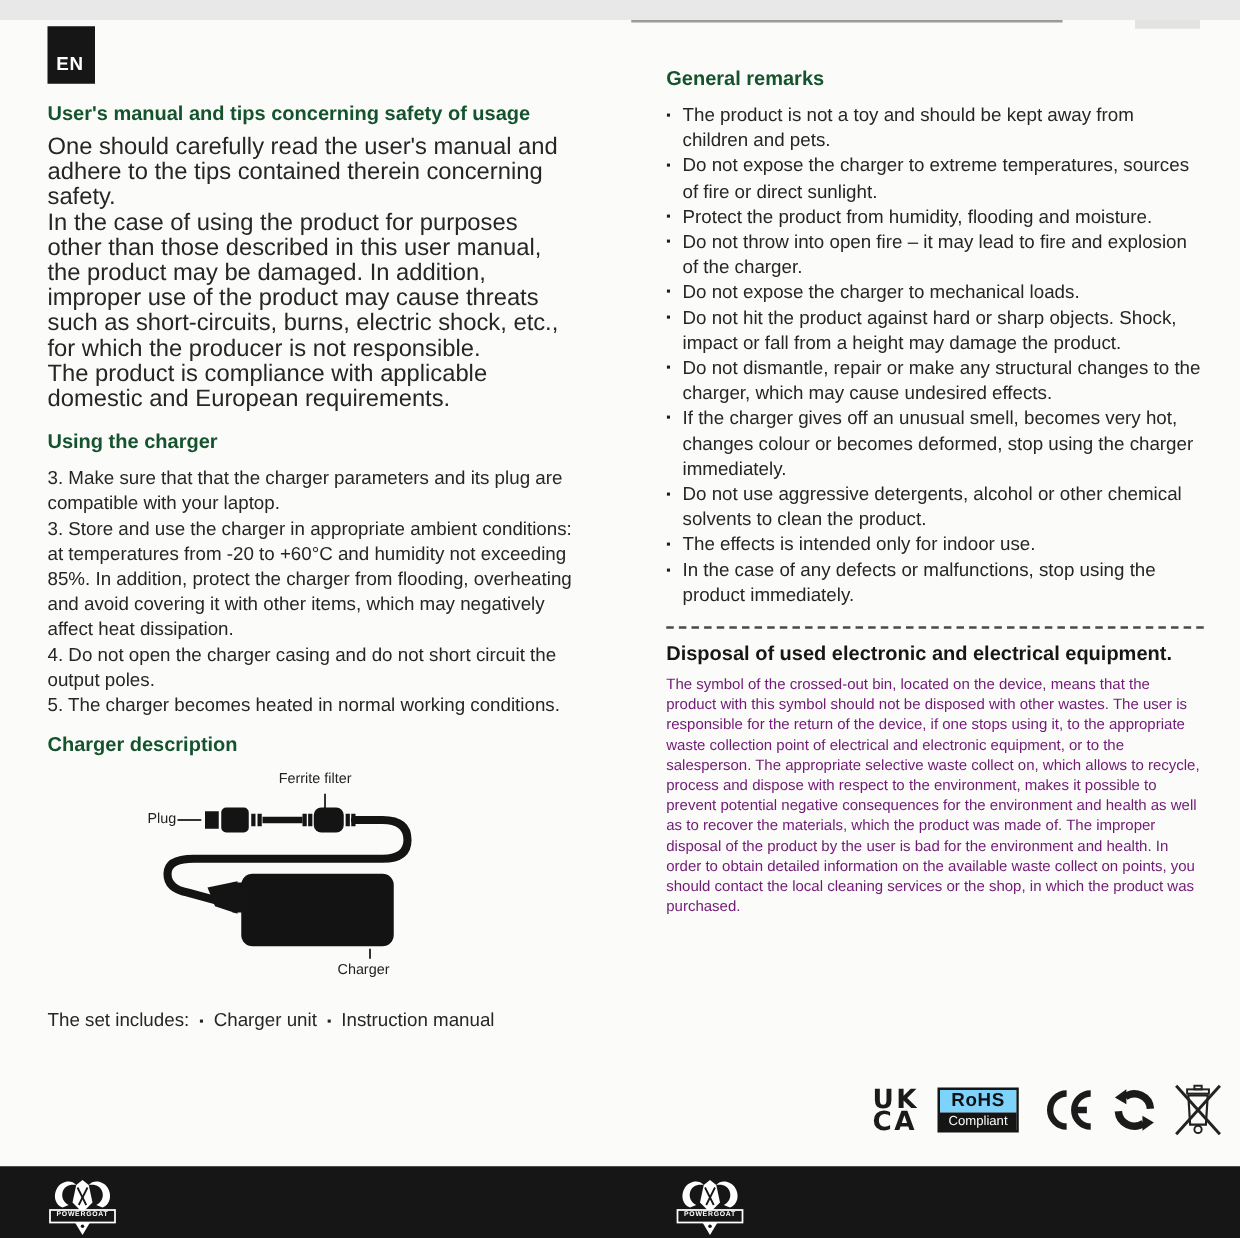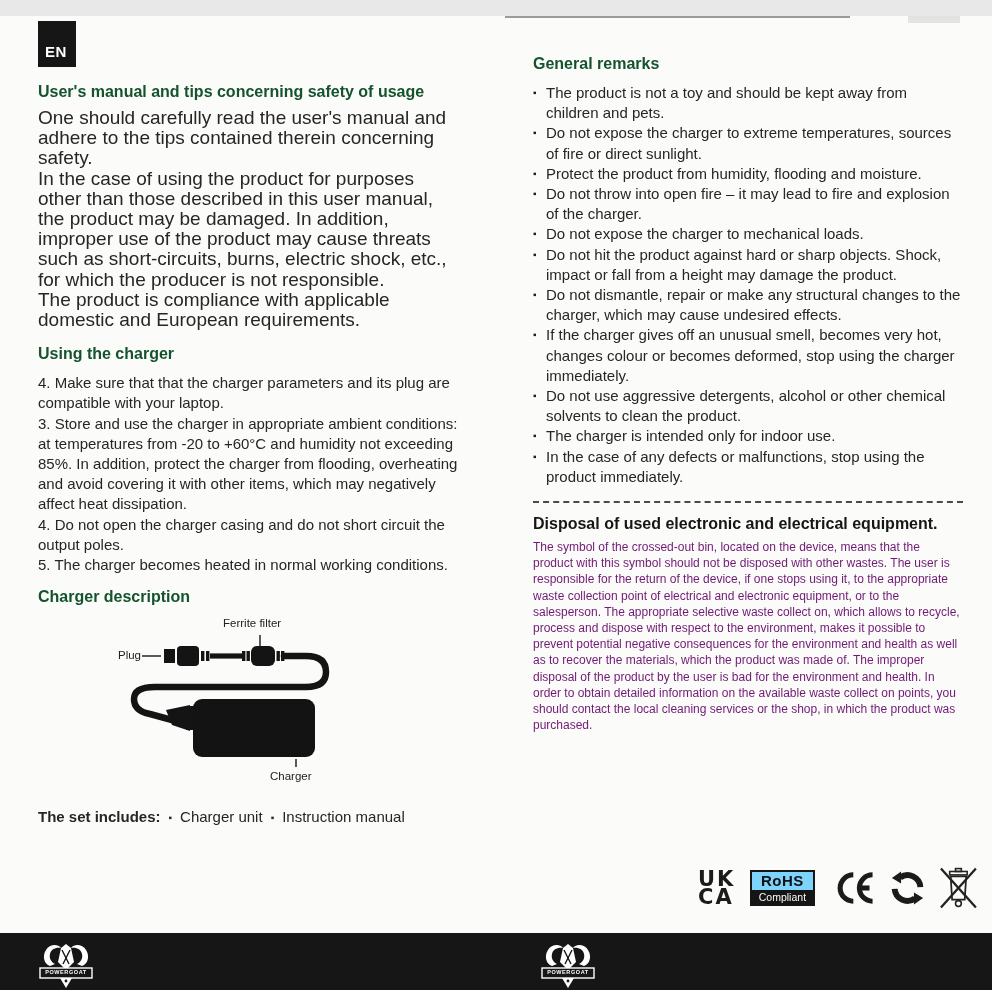--- a/index.html
+++ b/index.html
@@ -39,21 +39,21 @@
   .disposal-body { font-size:12px; line-height:16.2px; color:#701a75; }
 
   
   .diagram { position:relative; width:430px; height:185px; margin-top:2px; }
   .diagram .lbl { position:absolute; font-size:11.5px; color:#222; }
   .lbl-ferrite { left:185px; top:8px; }
   .lbl-plug { left:80px; top:40px;text-align:right; }
   .lbl-charger { left:232px; top:161px; }
 
   .set-line { margin-top:14px; font-size:15px; display:flex; align-items:baseline; gap:8px; }
-  .set-line .b { font-weight:bold;text-align:center; }
+  .set-line .b { font-weight:normal;text-align:center; }
   .set-line .dot { font-size:10px; position:relative; top:-1px; }
 
   
   .certs { position:absolute; left:698px; top:843px; width:280px; height:58px;
            display:flex; align-items:center; gap:15px; color:#1b1b1b; }
   .ukca { font-weight:bold; font-size:21px; line-height:18px; letter-spacing:2px; font-family:"DejaVu Sans",sans-serif; }
   .rohs { border:2px solid #151515; width:66px; text-align:center; }
   .rohs .top { font-weight:bold; font-size:15px; line-height:18px; letter-spacing:.5px; background:#7dd3fc; color:#111; }
   .rohs .bot { background:#151515; color:#fbfbf9; font-size:10.5px; line-height:14px; }
 
@@ -77,21 +77,21 @@
   </div>
 
   <div class="col col-left">
     <h1 class="sec mb6">User's manual and tips concerning safety of usage</h1>
     <div class="prose mb14">One should carefully read the user's manual and adhere to the tips contained therein concerning safety.
 In the case of using the product for purposes other than those described in this user manual, the product may be damaged. In addition, improper use of the product may cause threats such as short-circuits, burns, electric shock, etc., for which the producer is not responsible.
 The product is compliance with applicable domestic and European requirements.</div>
 
     <h1 class="sec mb9">Using the charger</h1>
     <div class="steps mb12">
-      <div>4. Make sure that that the charger parameters and its plug are compatible with your laptop.</div>
+      <div>3. Make sure that that the charger parameters and its plug are compatible with your laptop.</div>
       <div>3. Store and use the charger in appropriate ambient conditions: at temperatures from -20 to +60°C and humidity not exceeding 85%. In addition, protect the charger from flooding, overheating and avoid covering it with other items, which may negatively affect heat dissipation.</div>
       <div>4. Do not open the charger casing and do not short circuit the output poles.</div>
       <div>5. The charger becomes heated in normal working conditions.</div>
     </div>
 
     <h1 class="sec">Charger description</h1>
 
     <div class="diagram">
       <svg width="430" height="185" viewBox="0 0 430 185">
 
@@ -167,21 +167,21 @@
       <li>
           <span class="bullet-marker">▪</span>
           <span class="bullet-text">If the charger gives off an unusual smell, becomes very hot, changes colour or becomes deformed, stop using the charger immediately.</span>
         </li>
       <li>
           <span class="bullet-marker">▪</span>
           <span class="bullet-text">Do not use aggressive detergents, alcohol or other chemical solvents to clean the product.</span>
         </li>
       <li>
           <span class="bullet-marker">▪</span>
-          <span class="bullet-text">The charger is intended only for indoor use.</span>
+          <span class="bullet-text">The effects is intended only for indoor use.</span>
         </li>
       <li>
           <span class="bullet-marker">▪</span>
           <span class="bullet-text">In the case of any defects or malfunctions, stop using the product immediately.</span>
         </li>
     </ul>
 
     <hr class="dashed-sep">
 
     <div class="disposal-h">Disposal of used electronic and electrical equipment.</div>

